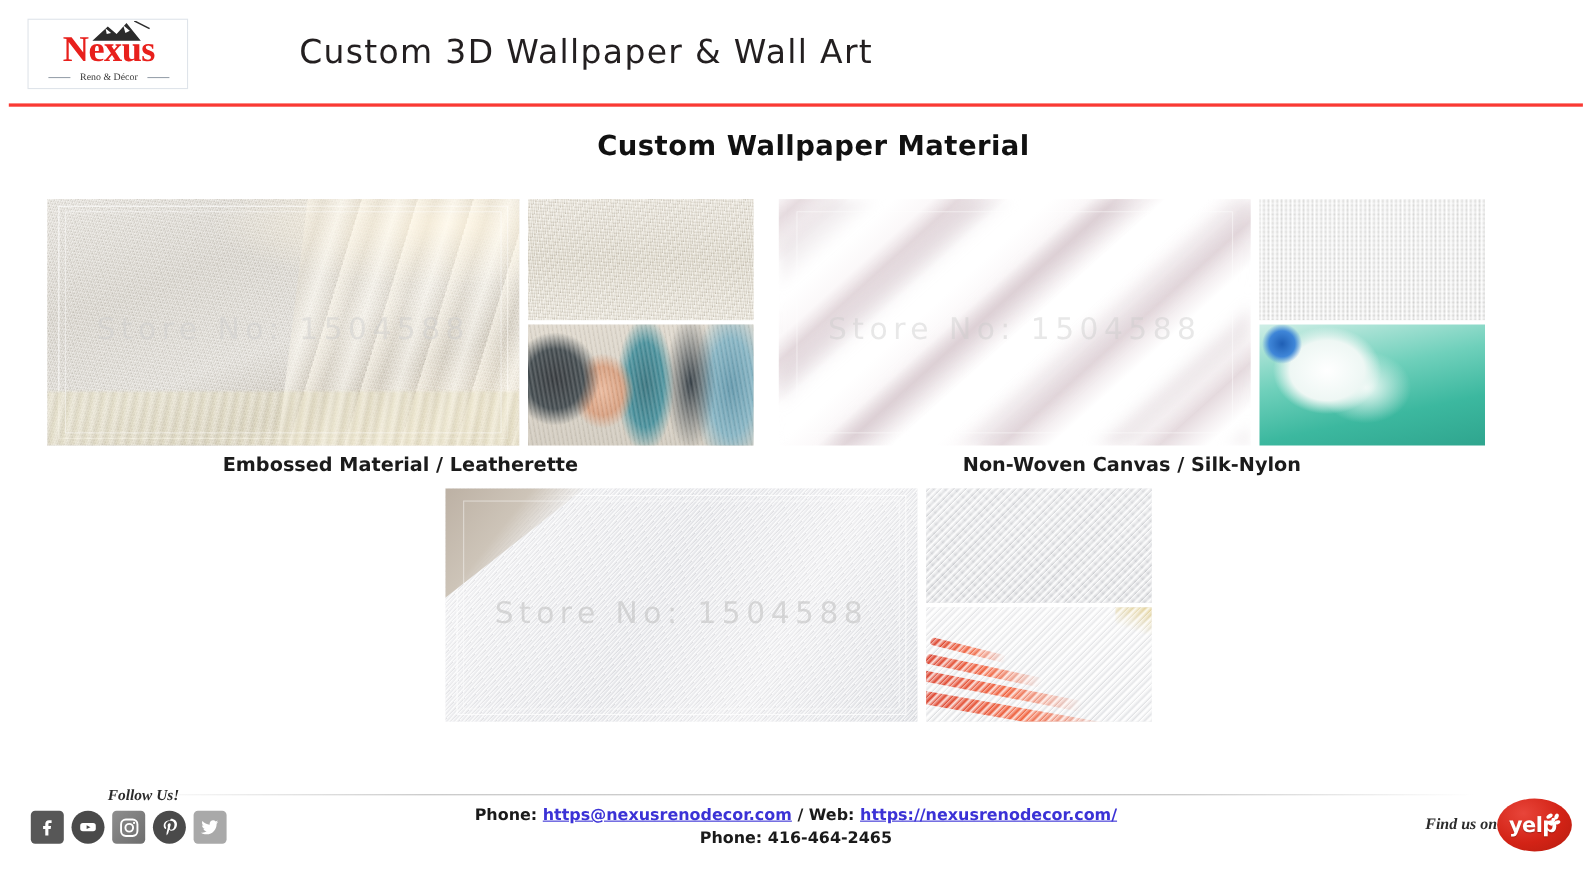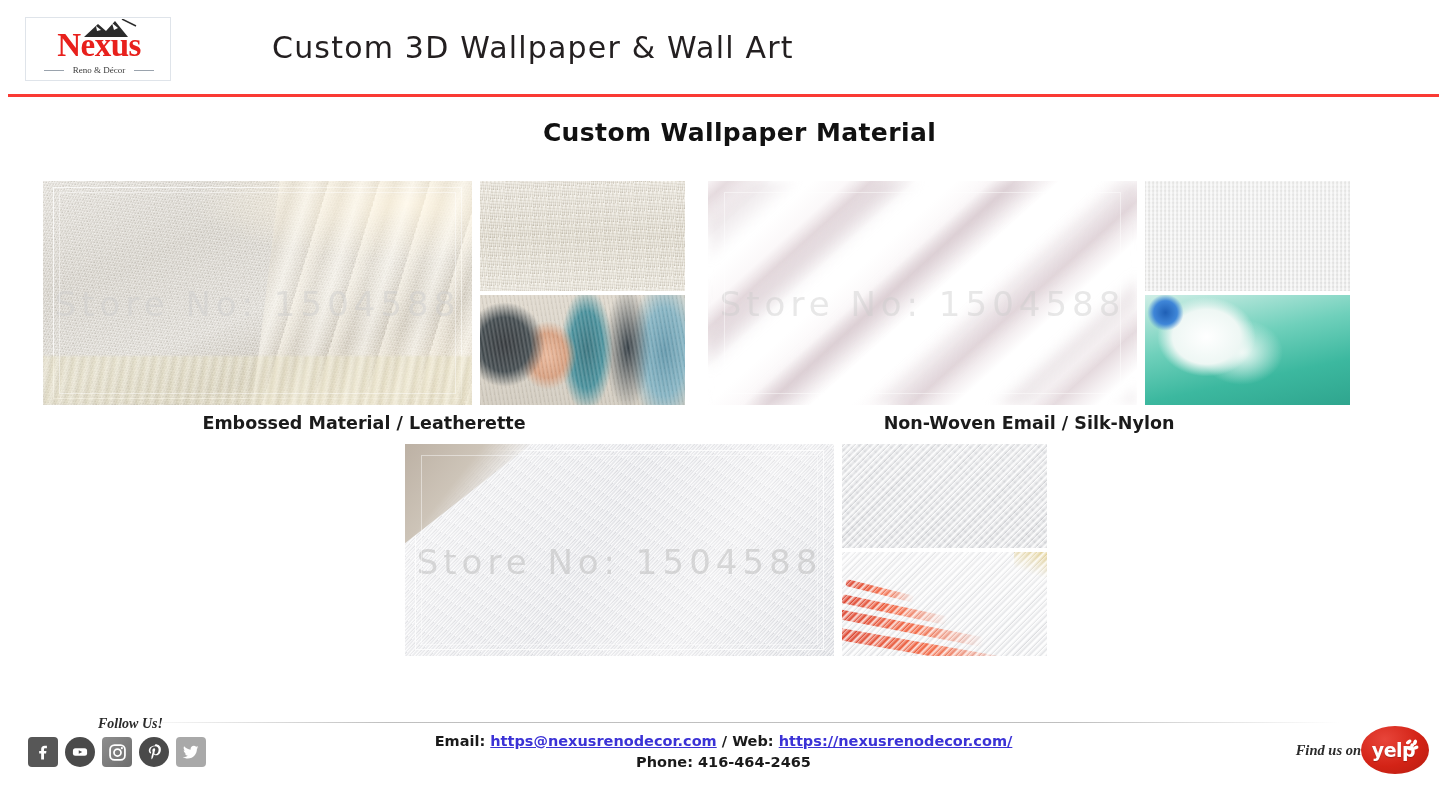--- a/index.html
+++ b/index.html
@@ -152,21 +152,21 @@
     border: 1px solid rgba(255,255,255,0.75);
   }
   .frame::before { left: 10px; top: 6px; right: 10px; bottom: 6px; }
   .frame::after  { left: 16px; top: 11px; right: 16px; bottom: 11px; border-color: rgba(255,255,255,0.45); }
 
   .watermark {
     position: absolute;
     left: 0; right: 0;
     top: 46%;
     text-align: center;
-    font-size: 34px;
+    font-size: 27px;
     letter-spacing: 5px;
     color: rgba(190,190,190,0.55);
     font-family: "DejaVu Sans", sans-serif;
     white-space: nowrap;
     pointer-events: none;
     user-select: none;
   }
   .watermark.dim { color: rgba(205,205,205,0.45); }
 
   
@@ -438,21 +438,21 @@
 <div class="panel" style="left:708px; top:181px;">
   <div class="panel-imgs">
     <div class="big-img tex-silk-drape frame">
       <div class="watermark dim">Store No: 1504588</div>
     </div>
     <div class="thumb-col">
       <div class="thumb tex-mesh-white"></div>
       <div class="thumb tex-flower-teal"></div>
     </div>
   </div>
-  <div class="panel-caption">Non-Woven Email / Silk-Nylon</div>
+  <div class="panel-caption">Non-Woven Canvas / Silk-Nylon</div>
 </div>
 
 <div class="panel" style="left:405px; top:444px;">
   <div class="panel-imgs">
     <div class="big-img tex-twill-white frame" style="height:212px;">
       <div class="twill-fold"></div>
       <div class="watermark">Store No: 1504588</div>
     </div>
     <div class="thumb-col" style="height:212px;">
       <div class="thumb tex-dot-weave" style="height:104px;"></div>
@@ -503,21 +503,21 @@
 
     <div class="social tw">
       <svg viewBox="0 0 24 24" width="20" height="20">
         <path d="M21 6.3c-.7.3-1.4.5-2.2.6.8-.5 1.4-1.2 1.7-2.1-.8.4-1.6.8-2.4.9-.7-.8-1.7-1.2-2.8-1.2-2.1 0-3.8 1.7-3.8 3.8 0 .3 0 .6.1.9-3.2-.2-6-1.7-7.9-4-.3.6-.5 1.2-.5 2 0 1.3.7 2.5 1.7 3.2-.6 0-1.2-.2-1.7-.5 0 1.9 1.3 3.4 3.1 3.8-.3.1-.7.1-1 .1-.2 0-.5 0-.7-.1.5 1.5 1.9 2.6 3.6 2.7-1.3 1-3 1.6-4.8 1.6H2c1.8 1.1 3.8 1.8 6 1.8 7.2 0 11.1-6 11.1-11.1v-.5c.8-.6 1.4-1.3 1.9-2.1z" fill="#ffffff"></path>
       </svg>
     </div>
   </div>
 </div>
 
 <div class="contact-block">
-  <span>Email:</span>
+  <span>Phone:</span>
   <a href="#">https@nexusrenodecor.com</a><span> / </span><span>Web:</span>
   <a href="#">https://nexusrenodecor.com/</a>
   <span class="phone-line">Phone: 416-464-2465</span>
 </div>
 
 <div class="yelp-block">
   <span class="find-us">Find us on</span>
   <span class="yelp-logo">
     <span class="yelp-word">yelp</span>
     <svg class="yelp-burst" viewBox="0 0 24 24">

